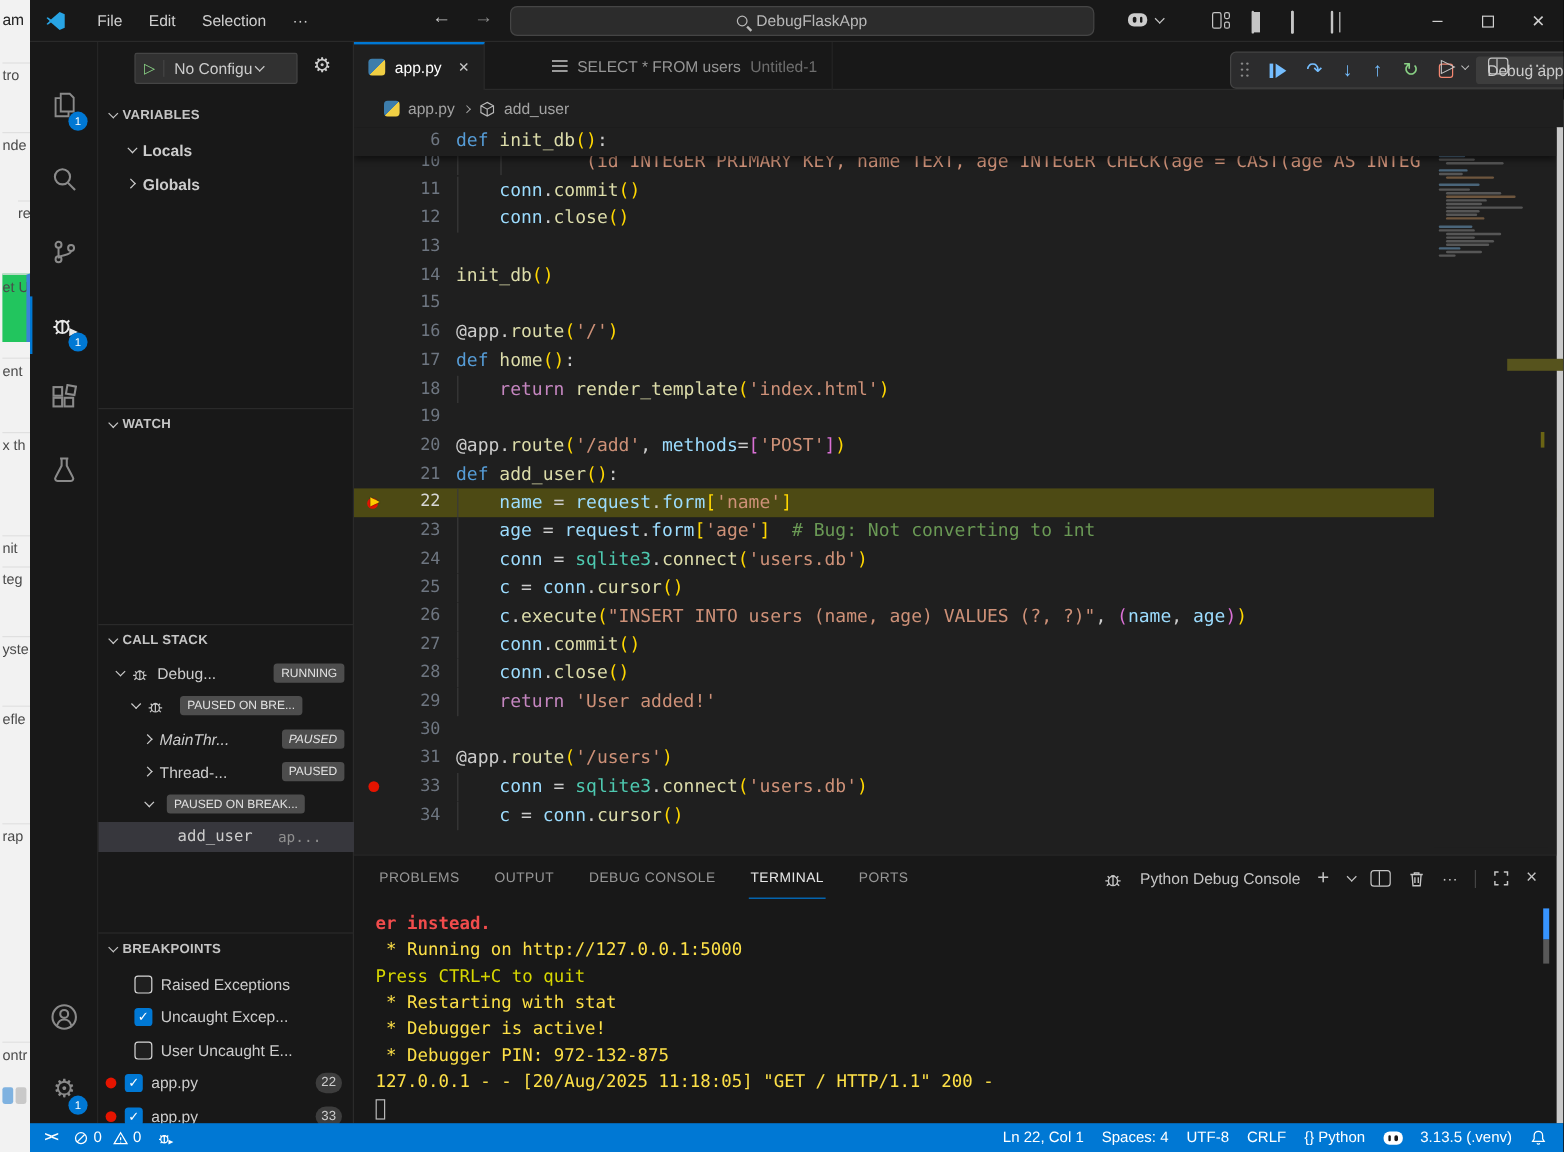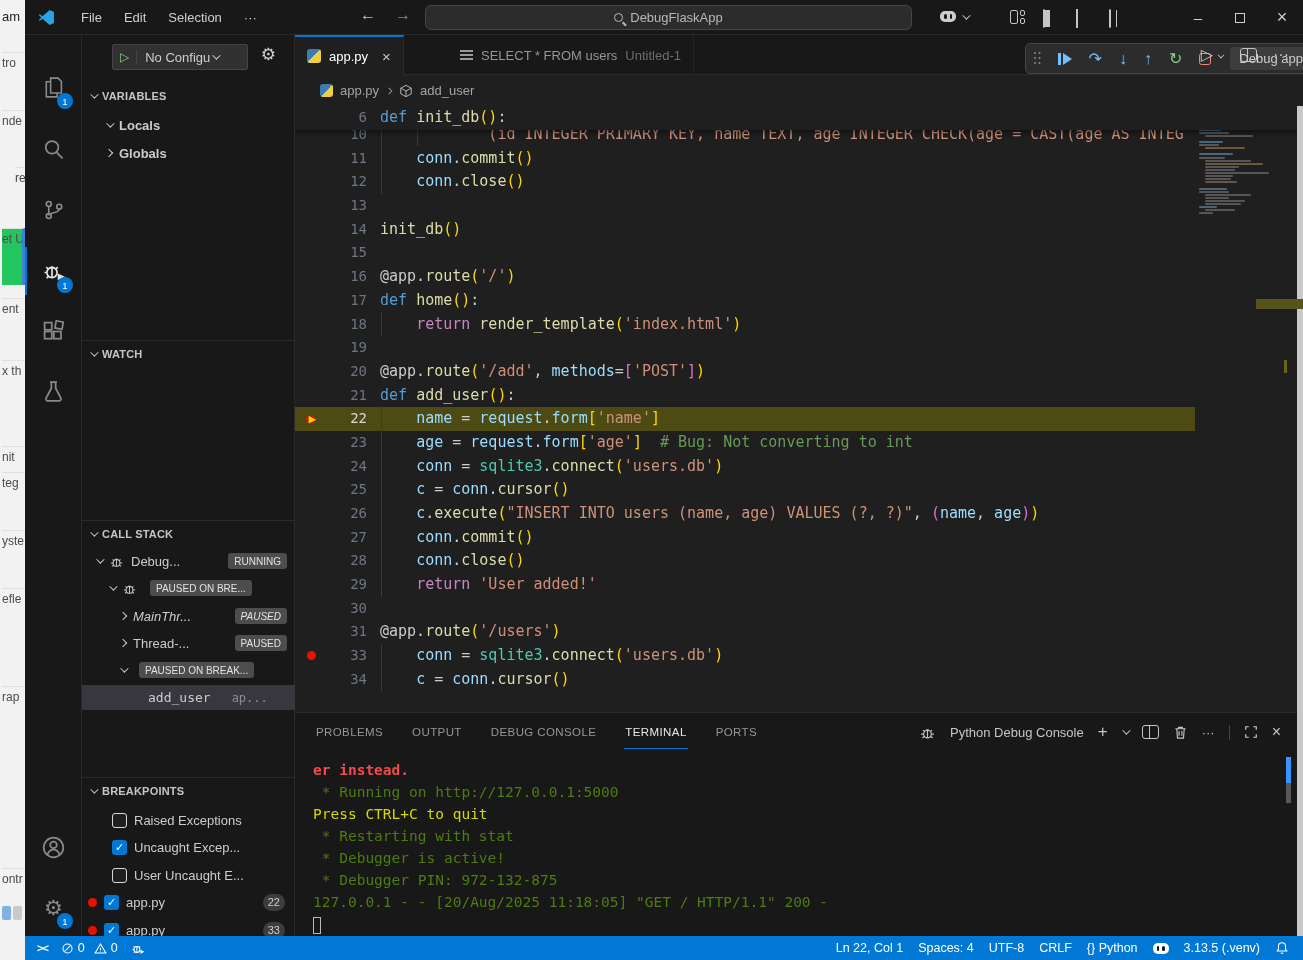--- a/index.html
+++ b/index.html
@@ -114,21 +114,21 @@
   
   #panel { left:295px; top:712px; width:1002px; height:224px; background:#181818; border-top:1px solid #2a2a2a; }
   #panel-tabs { position:absolute; left:20px; top:0; height:38px; display:flex; align-items:center; gap:27px; }
   .ptab { font-size:11.5px; letter-spacing:.4px; color:#969696; padding:10px 1px; }
   .ptab.active { color:#e7e7e7; border-bottom:1.6px solid #0078d4; }
   #panel-right { position:absolute; right:16px; top:0; height:38px; display:flex; align-items:center; gap:14px; color:#c5c5c5; font-size:13px; }
   .pr-div { width:1px; height:15px; background:#444; }
   #term { position:absolute; left:18px; top:46px; font-family:"DejaVu Sans Mono",monospace; font-size:14.5px; line-height:22px; white-space:pre; }
   .t-red { color:#f14c4c; font-weight:bold; }
   .t-yellow { color:#d7d700; }
-  .t-fg { color:#4d7c0f; }
+  .t-fg { color:#fde047; }
   .t-cursor { display:inline-block; width:8px; height:17px; border:1px solid #b9b9b9; vertical-align:middle; }
   #term-scroll1 { left:991px; top:44px; width:5px; height:26px; background:#3794ff; position:absolute;}
   #term-scroll2 { left:991px; top:70px; width:5px; height:20px; background:#585858; position:absolute;}
 
   
   #statusbar { left:25px; top:936px; width:1278px; height:24px; background:#0078d4; display:flex; align-items:center; color:#ffffff; font-size:12.5px; }
   #status-left { display:flex; align-items:center; gap:13px; padding-left:12px; }
   #status-right { margin-left:auto; display:flex; align-items:center; gap:15px; padding-right:14px; }
   .st-item { display:flex; align-items:center; gap:4px; white-space:nowrap; }
   .remote-ic { font-weight:bold; font-size:11px; letter-spacing:-1px; }

